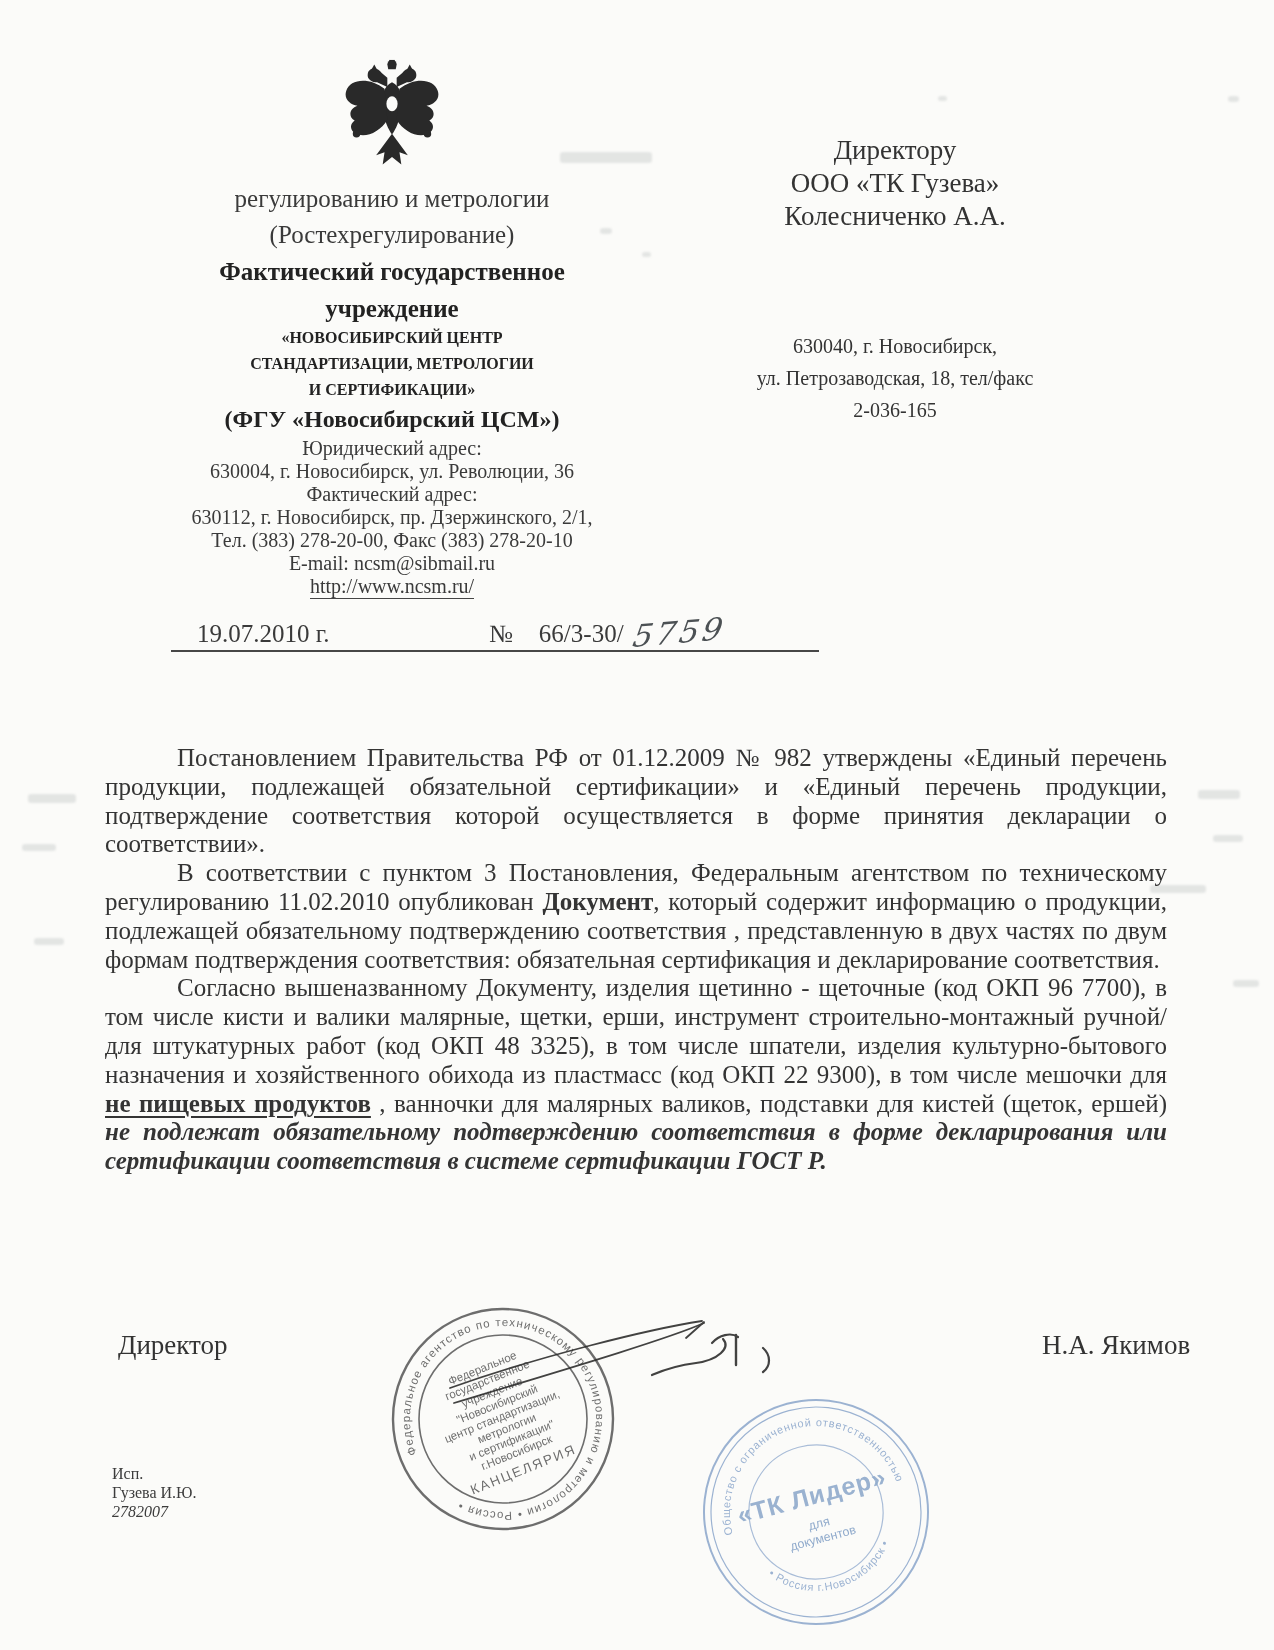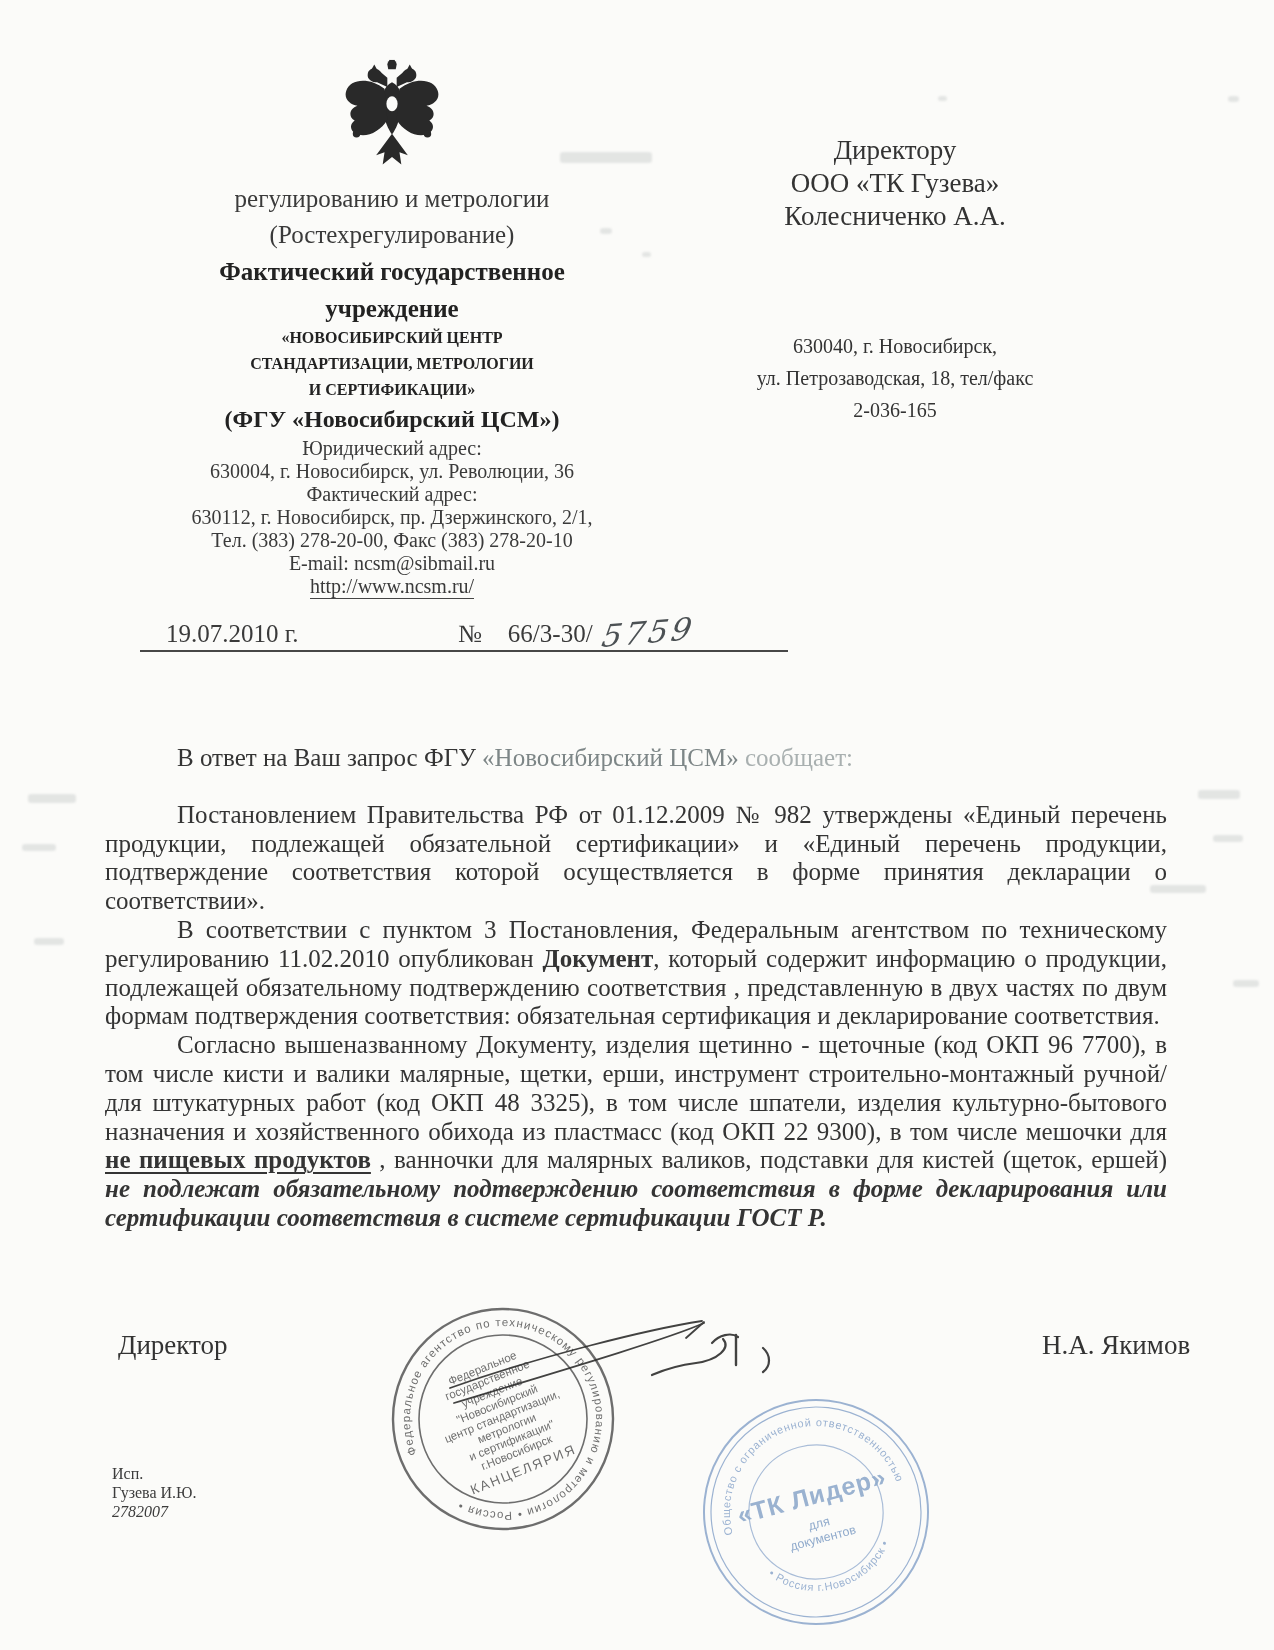--- a/index.html
+++ b/index.html
@@ -16,22 +16,22 @@
   .rostek{font-size:25px;line-height:29px;margin-top:7px;color:#3a3a3a;}
   .fgu-bold{font-size:25px;line-height:28px;font-weight:bold;margin-top:9px;color:#222;}
   .org-caps{font-size:16px;line-height:26px;font-weight:bold;color:#222;text-align:center;}
   .org-caps.first{margin-top:2px;}
   .fgu-short{font-size:24px;line-height:27px;font-weight:bold;margin-top:3px;color:#222;}
   .addr{font-size:20px;line-height:23px;color:#3a3a3a;}
   .addr.first{margin-top:4px;}
   .website span{border-bottom:1.5px solid #444;padding-bottom:1px;}
   
   .ref-line{
-    position:absolute;left:140px;top:612px;width:690px;
-    display:flex;align-items:flex-end;font-size:25px;color:#3a3a3a;
+    position:absolute;left:129px;top:612px;width:690px;
+    display:flex;align-items:flex-end;font-size:25px;color:#3a3a3a;justify-content:flex-end;
   }
   .ref-seg{border-bottom:2px solid #474747;}
   .ref-date{width:224px;padding:0 0 2px 26px;}
   .ref-gap{width:54px;border-bottom:2px solid #474747;height:10px;}
   .ref-num{width:330px;padding:0 0 2px 14px;display:flex;align-items:flex-end;}
   .ref-no-label{margin-right:26px;}
   .hand{
     font-family:"DejaVu Serif",serif;font-style:italic;font-size:31px;
     color:#4c5154;display:inline-block;margin-left:10px;letter-spacing:3px;
     transform:skewX(-14deg) rotate(-5deg);position:relative;top:2px;
@@ -133,21 +133,20 @@
     <div>ООО «ТК Гузева»</div>
     <div>Колесниченко А.А.</div>
   </div>
   <div class="recipient-addr">
     <div>630040, г. Новосибирск,</div>
     <div>ул. Петрозаводская, 18, тел/факс</div>
     <div>2-036-165</div>
   </div>
 
   <div class="body-text">
-    <p class="p-intro"><span>В ответ на Ваш запрос ФГУ </span><span class="s-m">«Новосибирский ЦСМ» </span><span class="s-f">сообщает:</span></p>
     <p><span>Постановлением Правительства РФ от 01.12.2009 № 982 утверждены «Единый перечень продукции, подлежащей обязательной сертификации» и «Единый перечень продукции, подтверждение соответствия которой осуществляется в форме принятия декларации о соответствии».</span></p>
     <p><span>В соответствии с пунктом 3 Постановления, Федеральным агентством по техническому регулированию 11.02.2010 опубликован </span><span class="s-b">Документ</span><span>, который содержит информацию о продукции, подлежащей обязательному подтверждению соответствия , представленную в двух частях по двум формам подтверждения соответствия: обязательная сертификация и декларирование соответствия.</span></p>
     <p><span>Согласно вышеназванному Документу, </span><span class="s-i">изделия щетинно - щеточные</span><span> (код ОКП 96 7700), в том числе кисти и валики малярные, щетки, ерши, </span><span class="s-i">инструмент строительно-монтажный ручной/ для штукатурных работ</span><span> (код ОКП 48 3325), в том числе шпатели, </span><span class="s-i">изделия культурно-бытового назначения и хозяйственного обихода из пластмасс</span><span> (код ОКП 22 9300), в том числе мешочки для </span><span class="s-bu">не пищевых продуктов</span><span> , ванночки для малярных валиков, подставки для кистей (щеток, ершей) </span><span class="s-bi">не подлежат обязательному подтверждению соответствия в форме декларирования или сертификации соответствия в системе сертификации ГОСТ Р.</span></p>
   </div>
 
   <div class="sig-label">Директор</div>
   <div class="sig-name">Н.А. Якимов</div>
 
   <svg class="office-stamp" viewBox="0 0 234 234">
     <g transform="rotate(-22 117 117)" font-family="Liberation Sans, sans-serif">

